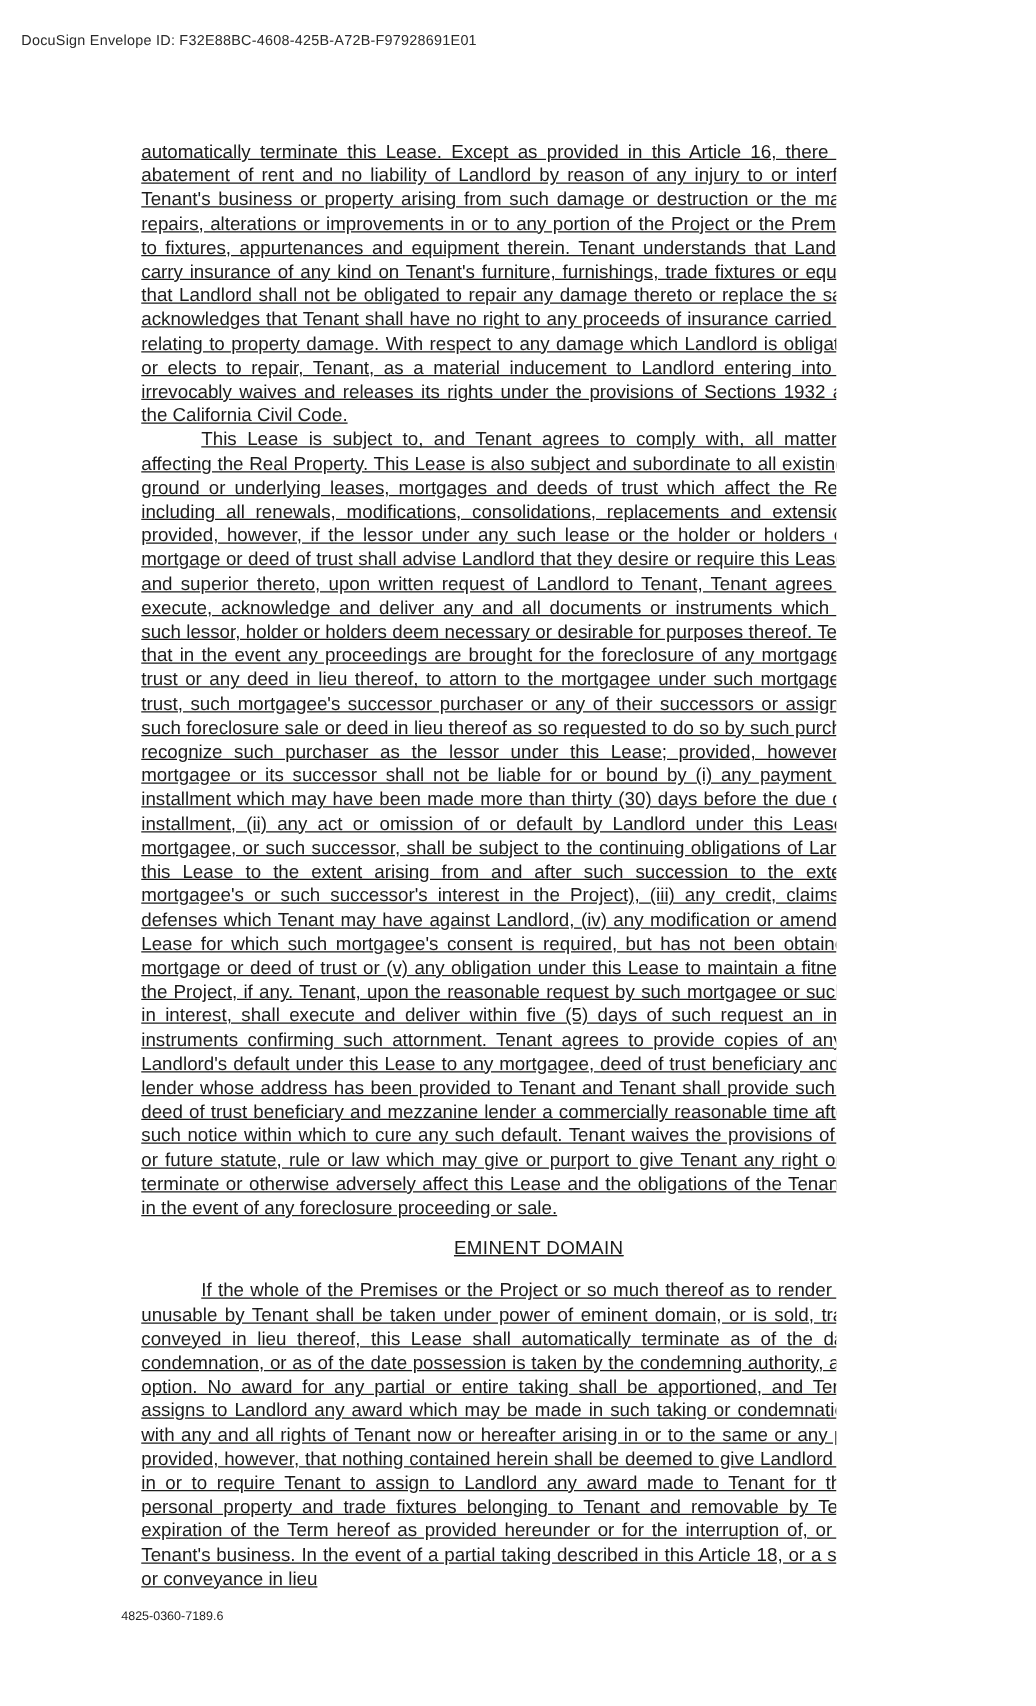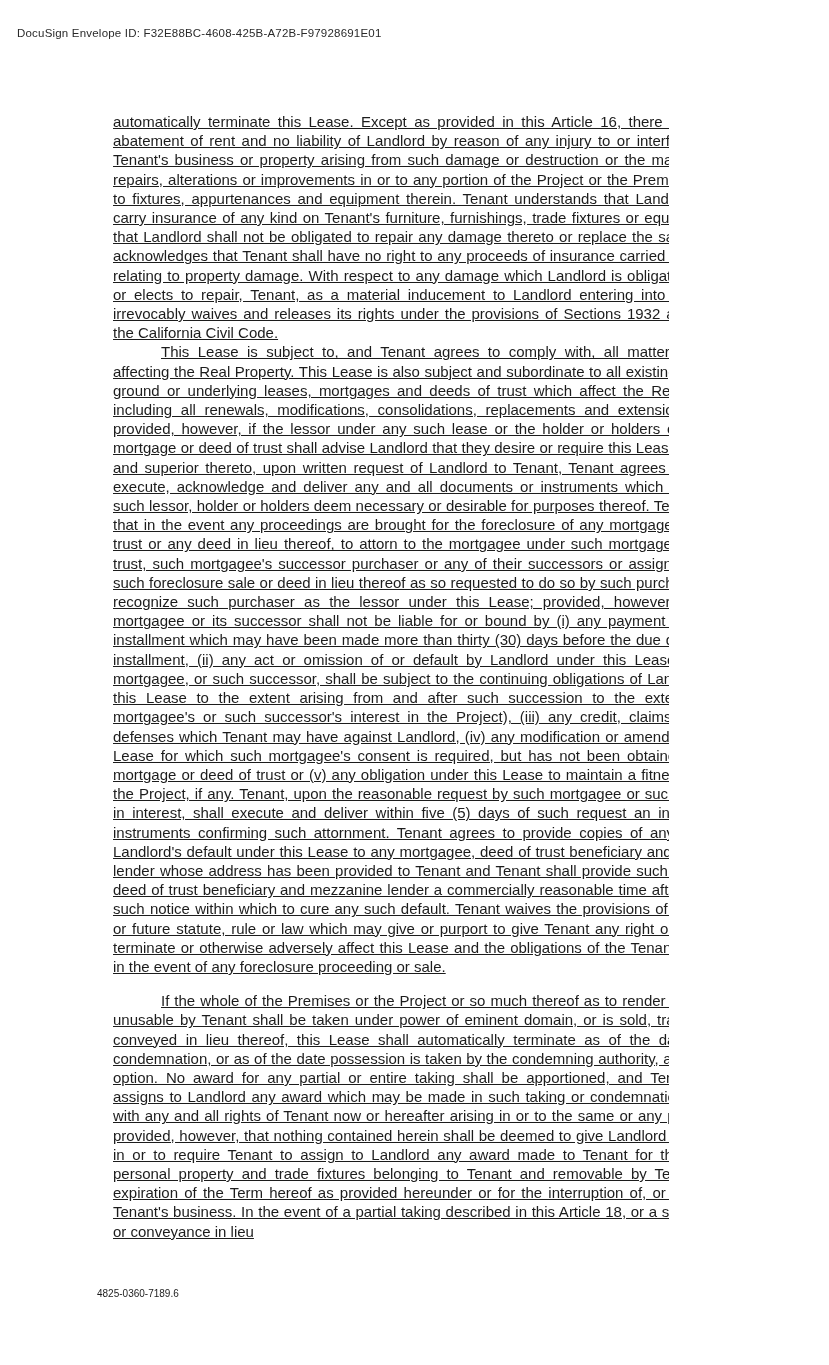--- a/index.html
+++ b/index.html
@@ -81,20 +81,21 @@
   <div class="envelope-id">DocuSign Envelope ID: F32E88BC-4608-425B-A72B-F97928691E01</div>
 
   <div class="content">
 
     <p class="para">automatically terminate this Lease.  Except as provided in this Article 16, there shall be no abatement of rent and no liability of Landlord by reason of any injury to or interference with Tenant's business or property arising from such damage or destruction or the making of any repairs, alterations or improvements in or to any portion of the Project or the Premises or in or to fixtures, appurtenances and equipment therein.  Tenant understands that Landlord will not carry insurance of any kind on Tenant's furniture, furnishings, trade fixtures or equipment, and that Landlord shall not be obligated to repair any damage thereto or replace the same.  Tenant acknowledges that Tenant shall have no right to any proceeds of insurance carried by Landlord relating to property damage.  With respect to any damage which Landlord is obligated to repair or elects to repair, Tenant, as a material inducement to Landlord entering into this Lease, irrevocably waives and releases its rights under the provisions of Sections 1932 and 1933 of the California Civil Code.</p>
 
 
     <p class="para para-indent">This Lease is subject to, and Tenant agrees to comply with, all matters of record affecting the Real Property.  This Lease is also subject and subordinate to all existing and future ground or underlying leases, mortgages and deeds of trust which affect the Real Property, including all renewals, modifications, consolidations, replacements and extensions thereof; provided, however, if the lessor under any such lease or the holder or holders of any such mortgage or deed of trust shall advise Landlord that they desire or require this Lease to be prior and superior thereto, upon written request of Landlord to Tenant, Tenant agrees to promptly execute, acknowledge and deliver any and all documents or instruments which Landlord or such lessor, holder or holders deem necessary or desirable for purposes thereof.  Tenant agrees that in the event any proceedings are brought for the foreclosure of any mortgage or deed of trust or any deed in lieu thereof, to attorn to the mortgagee under such mortgage or deed of trust, such mortgagee's successor purchaser or any of their successors or assigns upon any such foreclosure sale or deed in lieu thereof as so requested to do so by such purchaser and to recognize such purchaser as the lessor under this Lease; provided, however, that such mortgagee or its successor shall not be liable for or bound by (i) any payment of any rent installment which may have been made more than thirty (30) days before the due date of such installment, (ii) any act or omission of or default by Landlord under this Lease (but such mortgagee, or such successor, shall be subject to the continuing obligations of Landlord under this Lease to the extent arising from and after such succession to the extent of such mortgagee's or such successor's interest in the Project), (iii) any credit, claims, setoffs or defenses which Tenant may have against Landlord, (iv) any modification or amendment to this Lease for which such mortgagee's consent is required, but has not been obtained, under a mortgage or deed of trust or (v) any obligation under this Lease to maintain a fitness facility at the Project, if any.  Tenant, upon the reasonable request by such mortgagee or such successor in interest, shall execute and deliver within five (5) days of such request an instrument or instruments confirming such attornment.  Tenant agrees to provide copies of any notices of Landlord's default under this Lease to any mortgagee, deed of trust beneficiary and mezzanine lender whose address has been provided to Tenant and Tenant shall provide such mortgagee, deed of trust beneficiary and mezzanine lender a commercially reasonable time after receipt of such notice within which to cure any such default.  Tenant waives the provisions of any current or future statute, rule or law which may give or purport to give Tenant any right or election to terminate or otherwise adversely affect this Lease and the obligations of the Tenant hereunder in the event of any foreclosure proceeding or sale.</p>
 
     <div class="art-heading">
+      <div class="art-title">EMINENT DOMAIN</div>
     </div>
 
     <p class="para para-indent">If the whole of the Premises or the Project or so much thereof as to render the balance unusable by Tenant shall be taken under power of eminent domain, or is sold, transferred or conveyed in lieu thereof, this Lease shall automatically terminate as of the date of such condemnation, or as of the date possession is taken by the condemning authority, at Landlord's option.  No award for any partial or entire taking shall be apportioned, and Tenant hereby assigns to Landlord any award which may be made in such taking or condemnation, together with any and all rights of Tenant now or hereafter arising in or to the same or any part thereof; provided, however, that nothing contained herein shall be deemed to give Landlord any interest in or to require Tenant to assign to Landlord any award made to Tenant for the taking of personal property and trade fixtures belonging to Tenant and removable by Tenant at the expiration of the Term hereof as provided hereunder or for the interruption of, or damage to, Tenant's business.  In the event of a partial taking described in this Article 18, or a sale, transfer or conveyance in lieu</p>
 
   </div>
 
 
   <div class="footer-doc-number">4825-0360-7189.6</div>
 
 </div>

